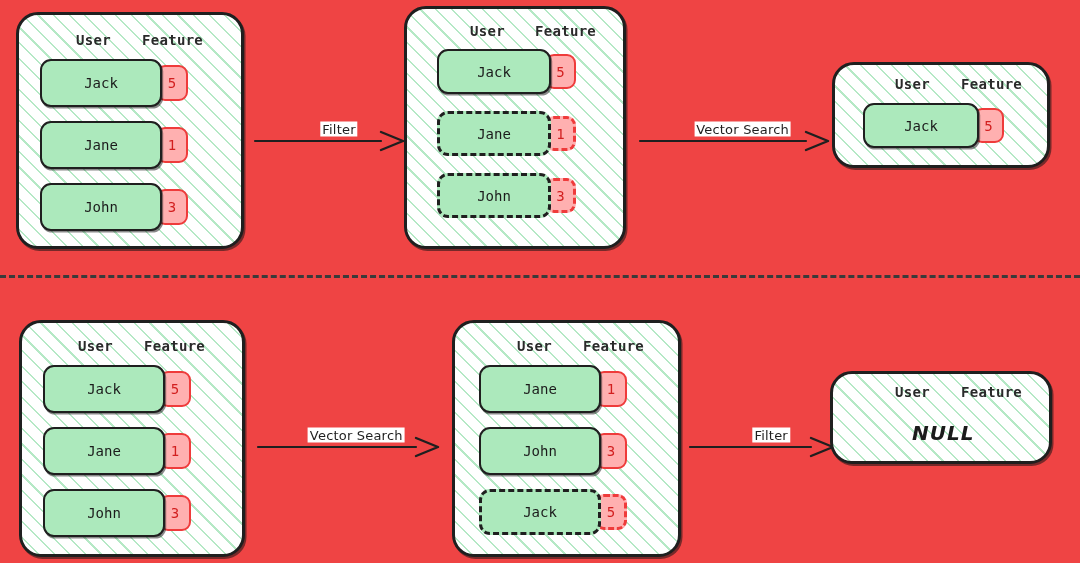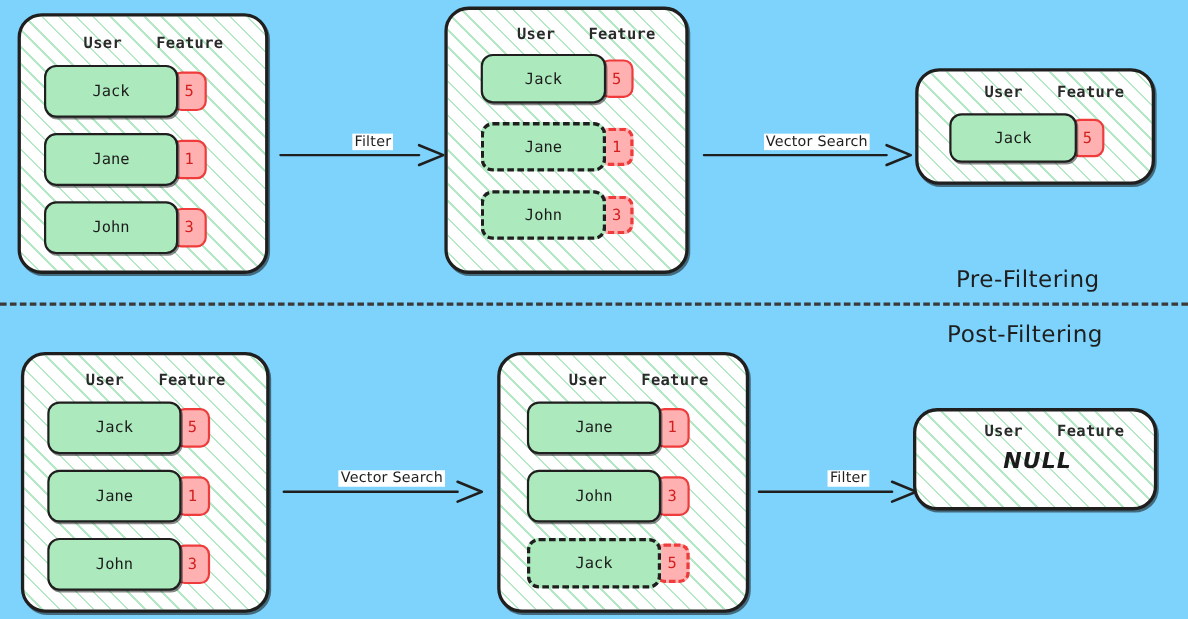--- a/index.html
+++ b/index.html
@@ -4,21 +4,21 @@
 <style>
   html, body {
     margin: 0;
     padding: 0;
     background: #ffffff;
   }
   #canvas {
     position: relative;
     width: 1080px;
     height: 563px;
-    background: #7dd3fc;
+    background: #ef4444;
     font-family: "DejaVu Sans", sans-serif;
     overflow: hidden;
   }
 
   
   .panel {
     position: absolute;
     box-sizing: border-box;
     border: 3px solid #1f1f1f;
     border-radius: 22px;
@@ -235,25 +235,23 @@
     <div class="row" style="left:28px; top:38px;">
       <div class="user-chip" style="width:116px; height:45px;">
         <span>Jack</span>
       </div>
       <div class="feat-chip" style="width:31px; height:35px;">
         <span>5</span>
       </div>
     </div>
   </div>
 
-  <span class="caption" style="left:869px; top:242px;">Pre-Filtering</span>
 
   <div class="divider" style="top:275px;"></div>
 
-  <span class="caption" style="left:861px; top:292px;">Post-Filtering</span>
 
   <div class="panel" style="left:19px; top:320px; width:226px; height:237px;">
     <span class="hdr" style="left:56px; top:15px;">User</span>
     <span class="hdr" style="left:122px; top:15px;">Feature</span>
 
     <div class="row" style="left:21px; top:42px;">
       <div class="user-chip" style="width:122px; height:48px;">
         <span>Jack</span>
       </div>
       <div class="feat-chip" style="width:32px; height:36px;">
@@ -324,16 +322,16 @@
     <svg width="145" height="22" viewBox="0 0 145 22">
       <path d="M0 11 L121 11" stroke="#1f1f1f" stroke-width="2.2" fill="none" stroke-linecap="round"></path>
       <path d="M121 2 L143 11 L121 20" stroke="#1f1f1f" stroke-width="2.4" fill="none" stroke-linecap="round" stroke-linejoin="round"></path>
     </svg>
     <span class="arrow-label" style="left:56%;">Filter</span>
   </div>
 
   <div class="panel" style="left:830px; top:371px; width:222px; height:93px;">
     <span class="hdr" style="left:62px; top:10px;">User</span>
     <span class="hdr" style="left:128px; top:10px;">Feature</span>
-    <span class="null-text" style="left:79px; top:32px;">NULL</span>
+    <span class="null-text" style="left:79px; top:47px;">NULL</span>
   </div>
 
 </div>
 
 </body></html>

